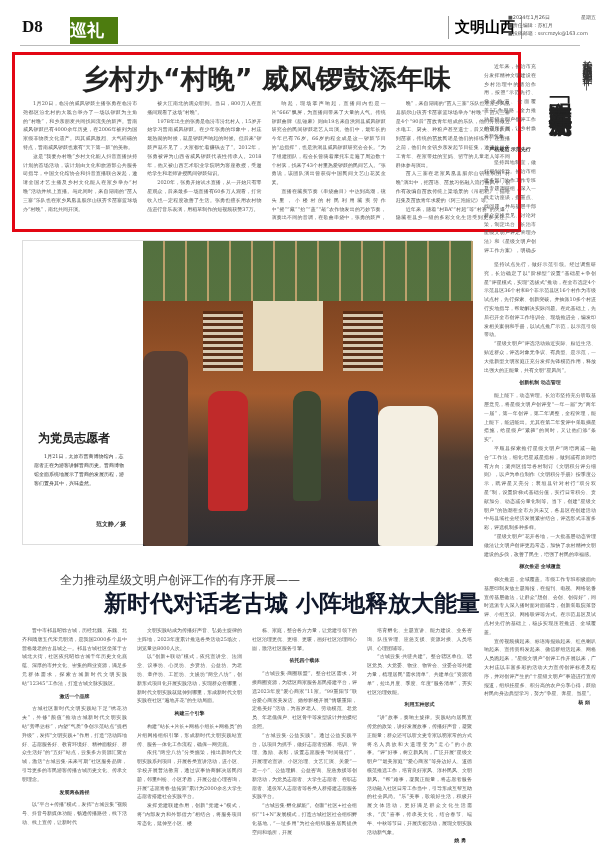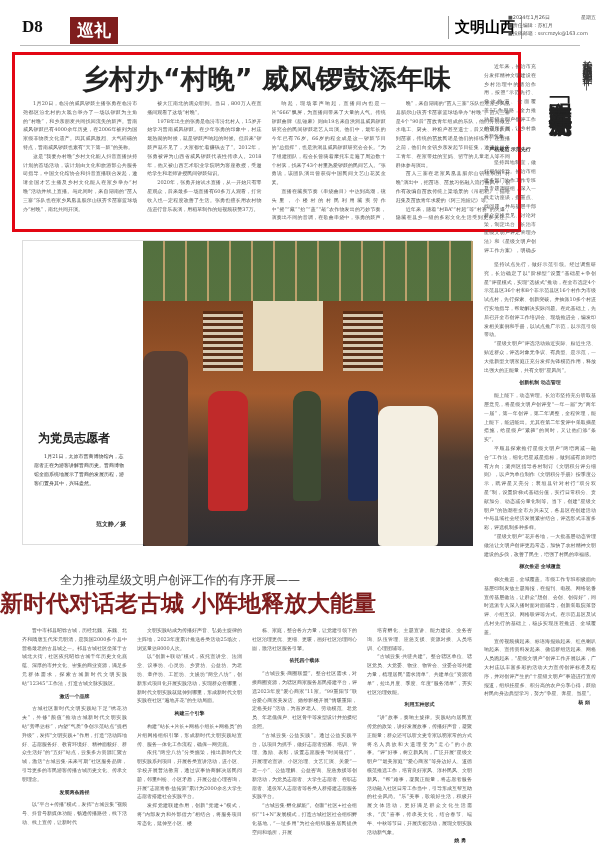--- a/index.html
+++ b/index.html
@@ -1,19 +1,19 @@
 <!DOCTYPE html>
 <html><head>
 <meta charset="utf-8">
 <style>
 *{box-sizing:border-box;margin:0;padding:0}
 body{width:600px;height:849px;background:#fff;font-family:"DejaVu Serif",serif;color:#333;position:relative;overflow:hidden}
 .header{position:absolute;left:0;top:0;width:600px;height:48px}
 .page-no{position:absolute;left:22px;top:17px;font:bold 17px "Liberation Serif",serif;color:#111}
-.section{position:absolute;left:70px;top:17px;width:48px;height:27px;background:#7f1d1d;color:#fff;font:bold 17px "DejaVu Sans",sans-serif;text-align:center;line-height:27px}
+.section{position:absolute;left:70px;top:17px;width:48px;height:27px;background:#4d7c0f;color:#fff;font:bold 17px "DejaVu Sans",sans-serif;line-height:27px}
 .hdr-line{position:absolute;left:20px;top:45px;width:560px;height:1px;background:#bbb}
 .logo{position:absolute;left:448px;top:16px;font:bold 15px "DejaVu Serif",serif;color:#000000;border-left:1px solid #999;border-right:1px solid #999;padding:2px 6px}
 .meta{position:absolute;left:508px;top:13px;font:5px "DejaVu Sans",sans-serif;color:#555;line-height:8px;width:92px}
 .meta .wk{position:absolute;right:4px;top:0}
 .redbox{position:absolute;left:12px;top:52px;width:509px;height:180px;border:3px solid #e30613}
 .h1{position:absolute;left:0;top:6px;width:100%;text-align:center;font:bold 27px "DejaVu Sans",sans-serif;color:#222}
 .cols{position:absolute;left:8px;top:44px;right:8px;bottom:6px;display:grid;grid-template-columns:repeat(4,1fr);gap:10px}
 .col{font-size:5px;line-height:8.8px;color:#555;text-align:justify;overflow:hidden}
 .col p{text-indent:2em}
 .sub{font-weight:bold;text-align:center;color:#333;margin:4px 0;text-indent:0!important}
@@ -25,21 +25,21 @@
 .person{position:absolute;border-radius:12px 12px 4px 4px}
 .cap-title{position:absolute;left:38px;top:430px;font:bold 12px "DejaVu Sans",sans-serif;color:#222}
 .cap-text{position:absolute;left:34px;top:452px;width:90px;font-size:5px;line-height:9px;color:#333;text-indent:2em}
 .cap-credit{position:absolute;left:96px;top:520px;font:bold 6px "DejaVu Sans",sans-serif;color:#333}
 .right-col{position:absolute;left:484px;top:52px;width:116px;height:797px}
 .vert-sub{position:absolute;left:96px;top:0;writing-mode:vertical-rl;font:10px "DejaVu Sans",sans-serif;color:#333;letter-spacing:1px}
 .vert-title{position:absolute;left:62px;top:32px;writing-mode:vertical-rl;font:bold 23px "DejaVu Sans",sans-serif;color:#222;letter-spacing:1px}
 .rtext{position:absolute;font-size:5px;line-height:8.8px;color:#555;text-align:justify}
 .rtext p{text-indent:2em}
 .h2-sub{position:absolute;left:60px;top:572px;font:12px "DejaVu Sans",sans-serif;color:#444}
-.h2{position:absolute;left:0;top:588px;width:480px;text-align:left;font:bold 23px "DejaVu Sans",sans-serif;color:#7f1d1d}
+.h2{position:absolute;left:0;top:588px;width:480px;text-align:right;font:bold 23px "DejaVu Sans",sans-serif;color:#0f172a}
 .cols2{position:absolute;left:22px;top:626px;width:450px;height:220px;display:grid;grid-template-columns:repeat(4,1fr);gap:10px}
 </style>
 </head>
 <body>
 
 <div class="header">
   <div class="page-no">D8</div>
   <div class="section">巡礼</div>
   <div class="logo">文明山西</div>
   <div class="meta">

